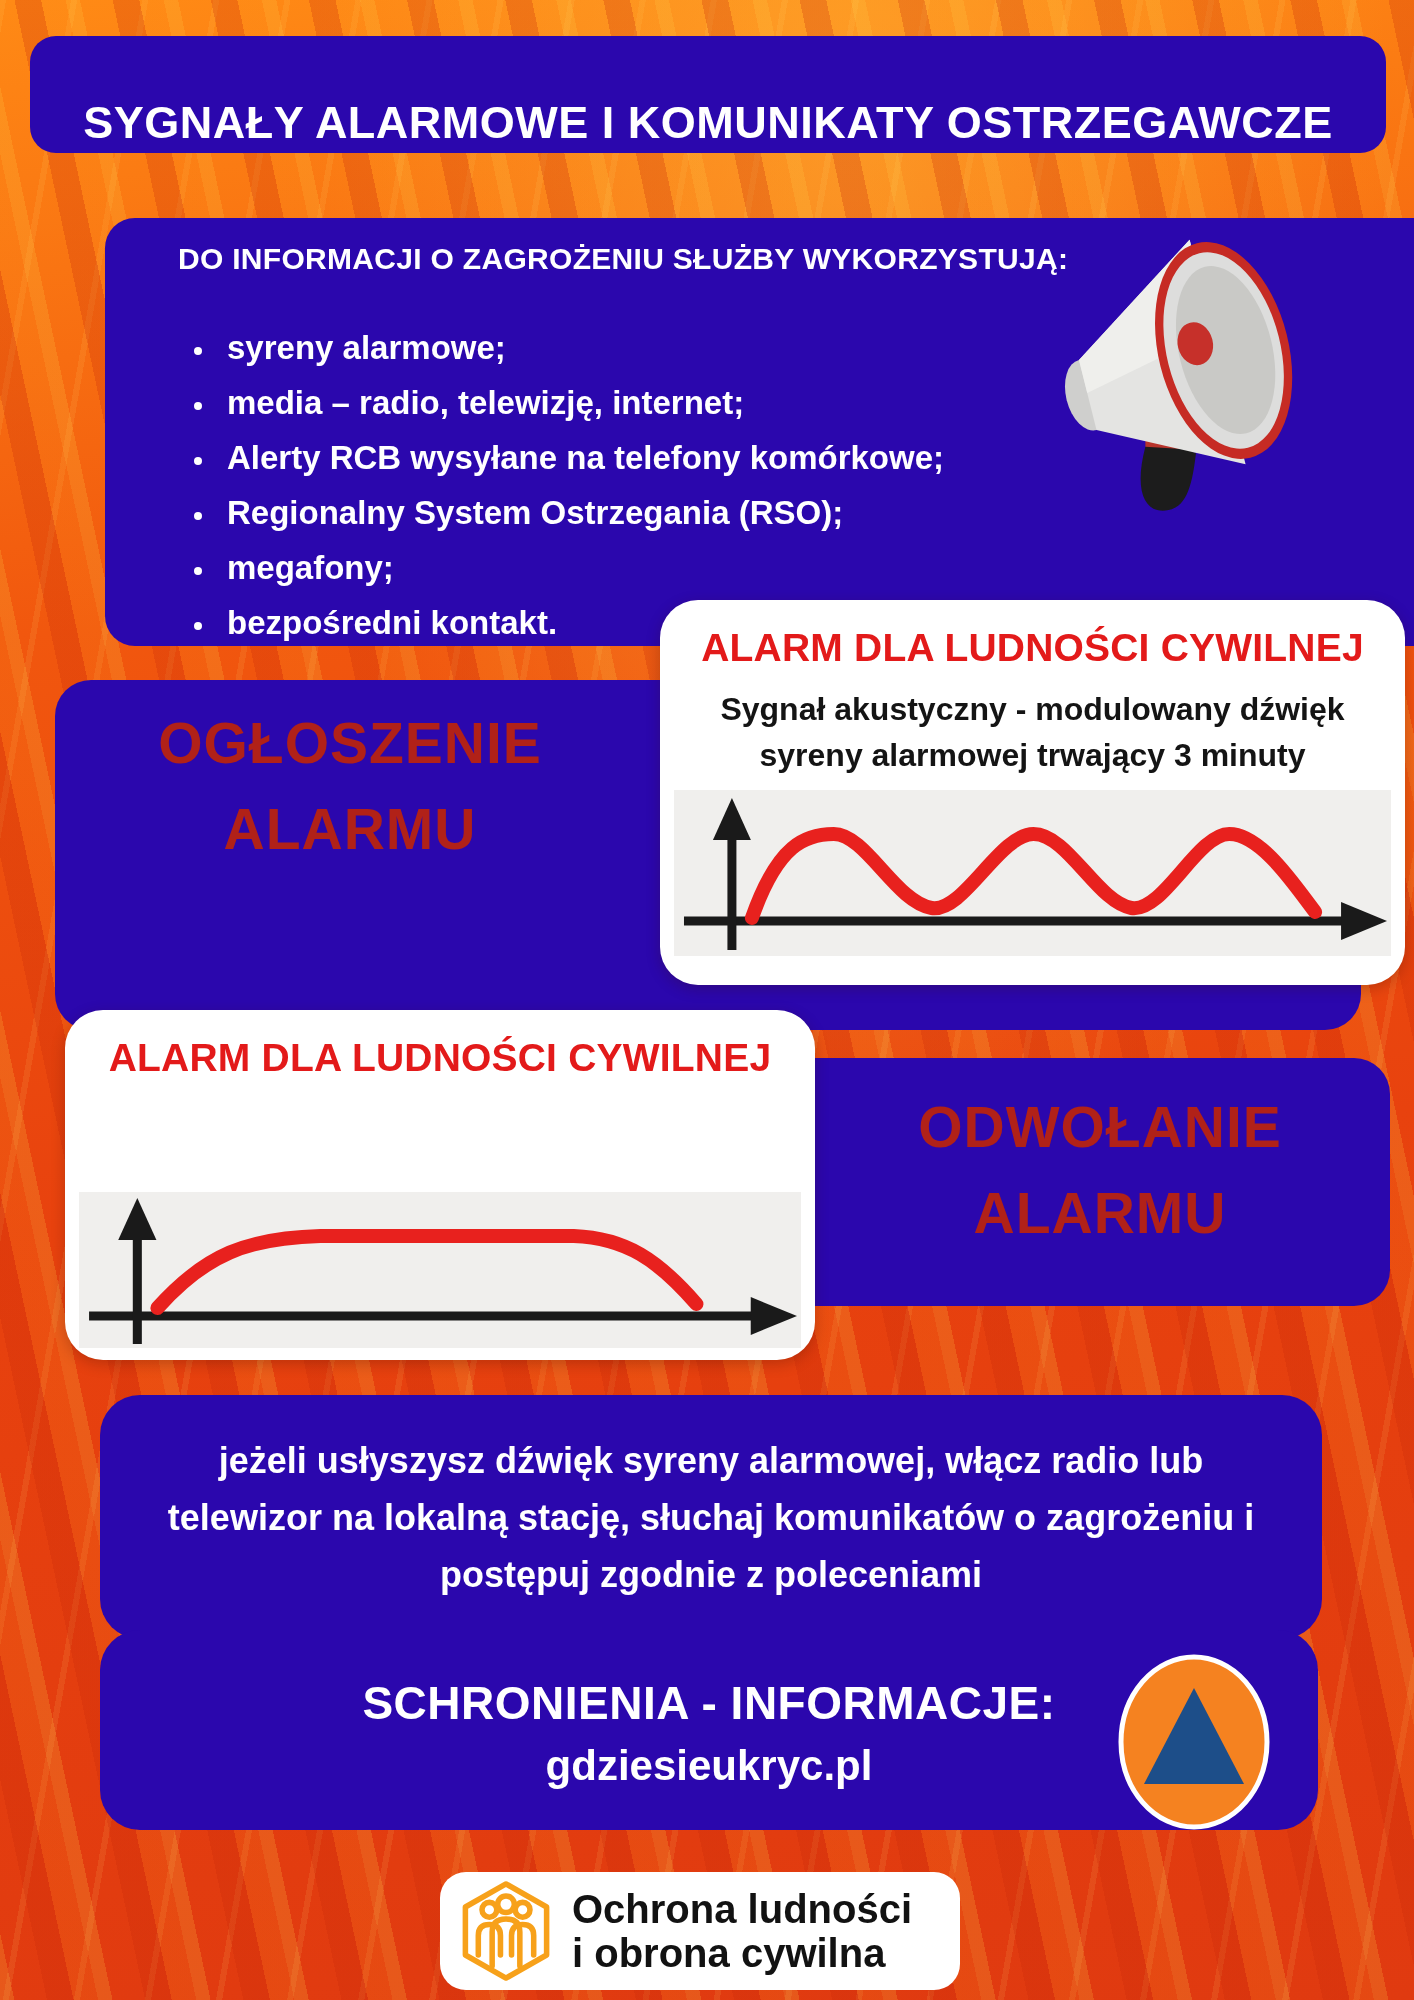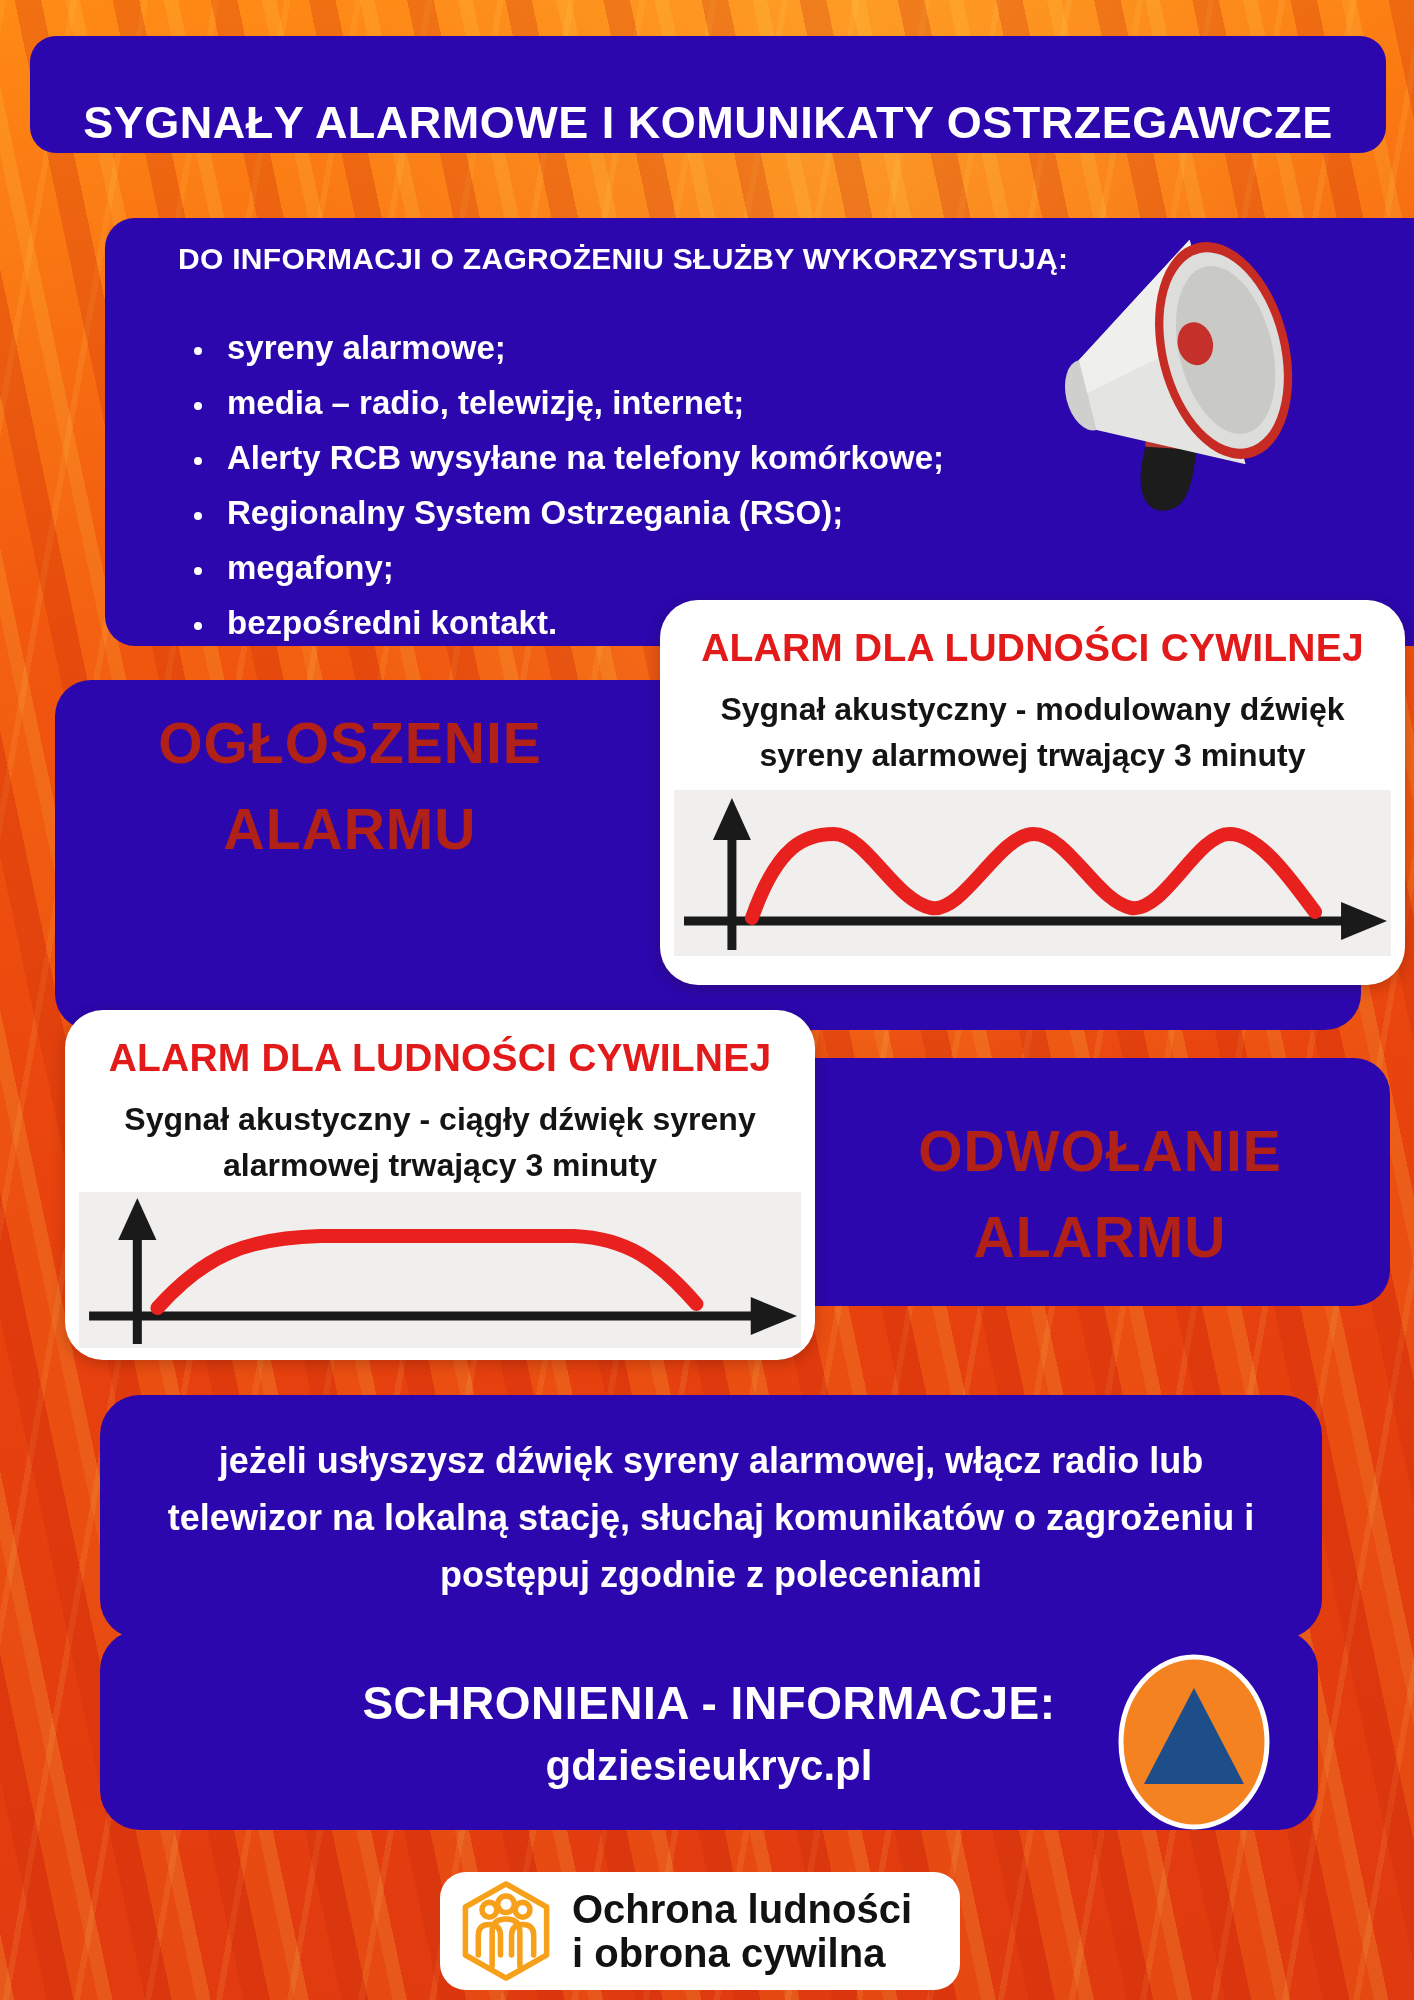--- a/index.html
+++ b/index.html
@@ -47,21 +47,21 @@
   #card-announce{left:660px;top:600px;width:745px;height:385px;}
   #card-announce .graph{top:190px;height:166px;}
   #card-cancel{left:65px;top:1010px;width:750px;height:350px;}
   #card-cancel .graph{top:182px;height:156px;}
   .box-announce{position:absolute;left:55px;top:680px;width:1306px;height:350px;border-radius:36px;z-index:1;}
   .box-cancel{position:absolute;left:690px;top:1058px;width:700px;height:248px;border-radius:36px;z-index:1;}
   .alarm-label{
     position:absolute;z-index:2;text-align:center;color:#b12118;font-weight:800;font-size:57px;line-height:86px;letter-spacing:1px;
   }
   #label-announce{left:70px;top:700px;width:560px;}
-  #label-cancel{left:820px;top:1108px;width:560px;}
+  #label-cancel{left:820px;top:1084px;width:560px;}
   .advice{
     position:absolute;left:100px;top:1395px;width:1222px;height:244px;border-radius:40px;z-index:1;
     display:flex;align-items:center;justify-content:center;box-sizing:border-box;padding:0 60px;
   }
   .advice p{margin:0;color:#fff;font-size:36px;font-weight:700;line-height:57px;text-align:center;}
   .shelters{
     position:absolute;left:100px;top:1630px;width:1218px;height:200px;border-radius:40px;z-index:1;
   }
   .shelters-text{position:absolute;left:0;right:0;top:46px;text-align:center;color:#fff;}
   .shelters-heading{font-size:46px;font-weight:800;letter-spacing:.5px;}
@@ -130,21 +130,20 @@
   </div>
 
   <div class="box-cancel blue"></div>
   <div class="alarm-label" id="label-cancel">
     <div>ODWOŁANIE</div>
     <div>ALARMU</div>
   </div>
 
   <div class="card" id="card-cancel">
     <div class="card-heading">ALARM DLA LUDNOŚCI CYWILNEJ</div>
-    <div class="card-desc">Sygnał akustyczny - ciągły dźwięk syreny alarmowej trwający 3 minuty</div>
     <div class="graph">
       <svg viewBox="0 0 718 156" preserveAspectRatio="none" aria-hidden="true">
         <line x1="10" y1="124" x2="690" y2="124" stroke="#1a1a1a" stroke-width="9"></line>
         <polygon points="668,105 714,124 668,143" fill="#1a1a1a"></polygon>
         <line x1="58" y1="152" x2="58" y2="28" stroke="#1a1a1a" stroke-width="9"></line>
         <polygon points="39,48 58,6 77,48" fill="#1a1a1a"></polygon>
         <path d="M78,116 C126,62 168,46 240,44 L492,44 C544,46 576,68 614,112" fill="none" stroke="#e8211e" stroke-width="14" stroke-linecap="round"></path>
       </svg>
     </div>
   </div>

